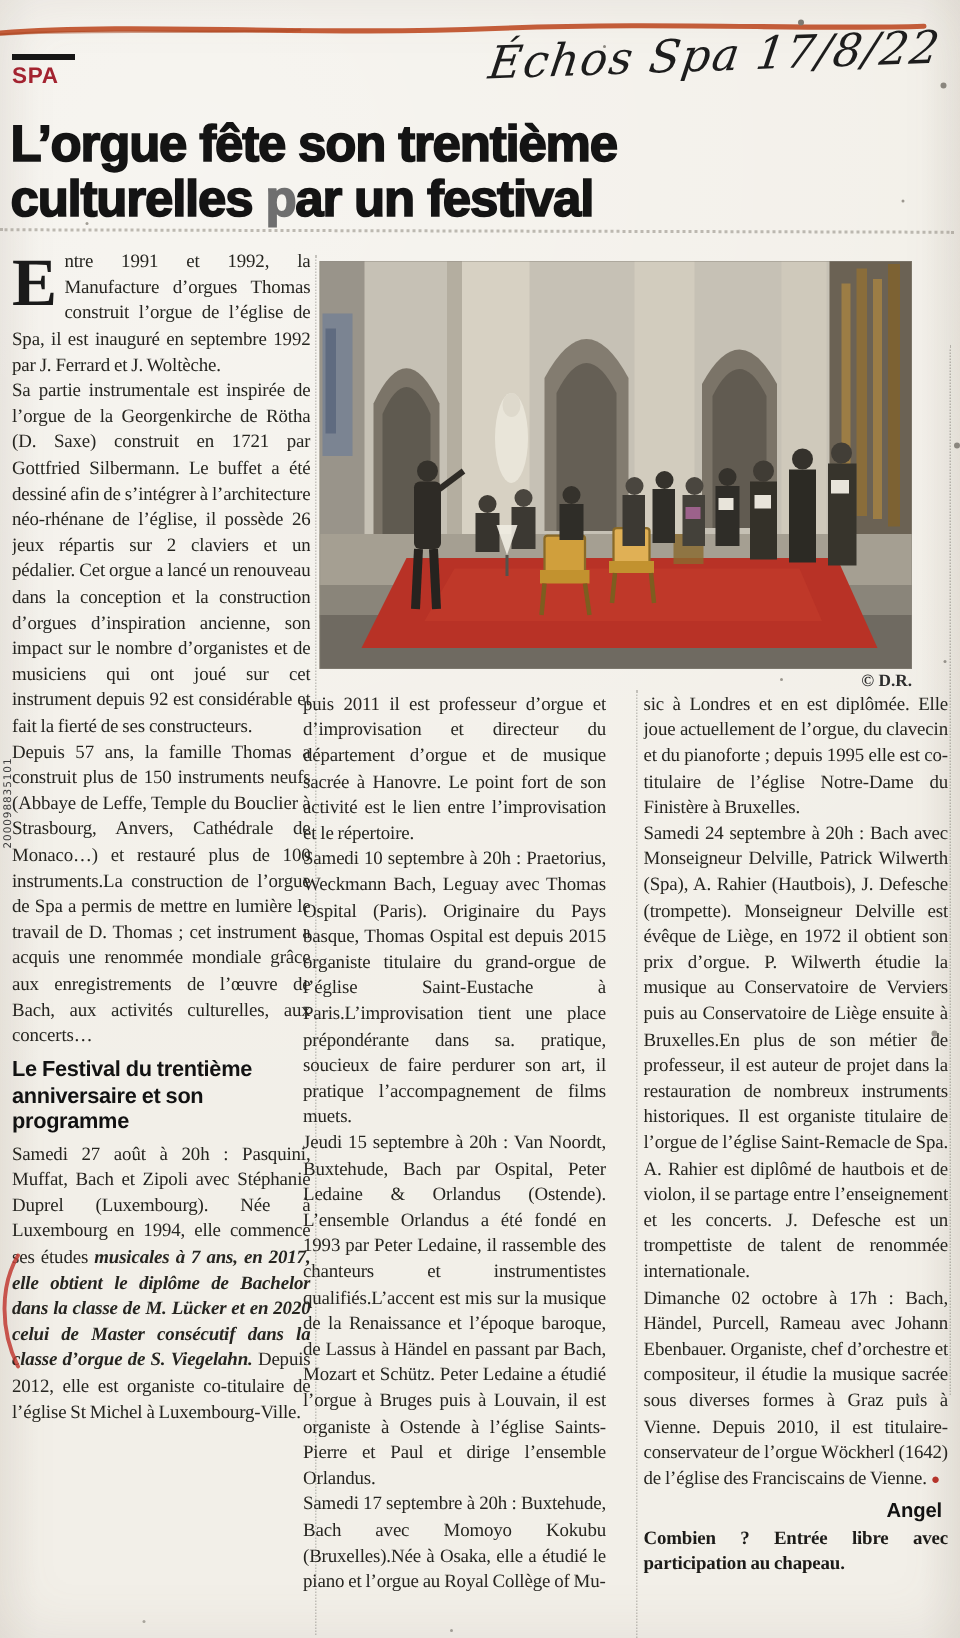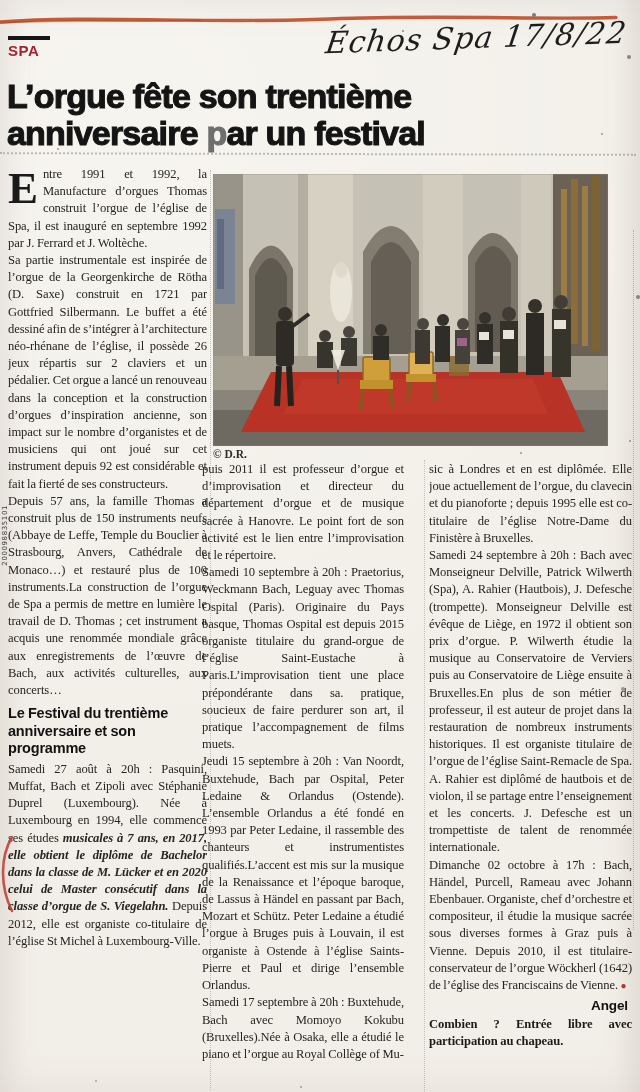--- a/index.html
+++ b/index.html
@@ -69,21 +69,21 @@
   .note{font-weight:bold; color:#1c1b18;}
   
   .vrule{position:absolute; width:0; border-left:1px dotted rgba(70,65,58,.28);}
   .vrule.r1{left:210px; top:170px; height:920px;}
   .vrule.r2{left:424px; top:460px; height:632px;}
   .crease{position:absolute; left:633px; top:230px; height:700px; border-left:1px dotted rgba(90,85,78,.35);}
   
   .photo{position:absolute; left:213px; top:174px; width:395px; height:272px; background:#c7c2b6;}
   .photo svg{display:block;}
   .caption{
-    position:absolute; left:213px; top:448px; width:395px; 
+    position:absolute; left:213px; top:448px; width:395px; text-align:right;
     font-weight:bold; font-size:11.5px; color:#2d2d2d; font-family:"Liberation Serif", serif;
   }
   
   .edge-number{
     position:absolute; left:1px; top:505px;
     writing-mode:vertical-rl; transform:rotate(180deg);
     font-family:"DejaVu Sans", sans-serif; font-size:7px; letter-spacing:.6px; color:#3c3c3c;
   }
   .pen-curve{position:absolute; left:-3px; top:833px; width:22px; height:82px;}
   .specks{
@@ -107,21 +107,21 @@
     </svg>
   </div>
 
   <div class="kicker-dash"></div>
   <div class="kicker">SPA</div>
 
   <div class="handwriting">Échos Spa 17/8/22</div>
 
   <h1 class="headline" style="margin:0;">
     <span>L’orgue fête son trentième</span><br>
-    <span><span>anniversaire </span><span class="grey">p</span><span>ar un festival</span></span>
+    <span><span>culturelles </span><span class="grey">p</span><span>ar un festival</span></span>
   </h1>
 
   <div class="dotted-sep"></div>
 
   <div class="photo">
     <svg width="395" height="272" viewBox="0 0 395 272">
       <rect x="0" y="0" width="395" height="272" fill="#c6c1b5"></rect>
       <g>
         <rect x="0" y="0" width="30" height="272" fill="#99948a"></rect>
         <rect x="2" y="35" width="20" height="95" fill="#6e7d96" opacity=".7"></rect>

